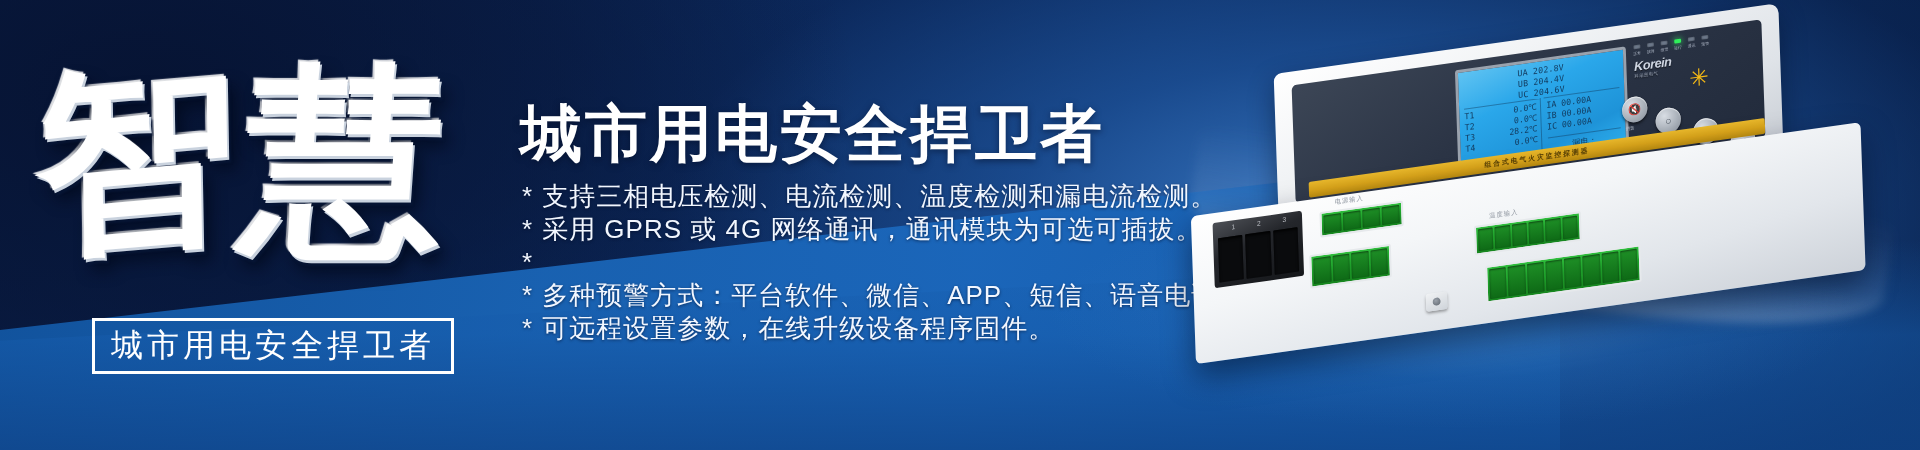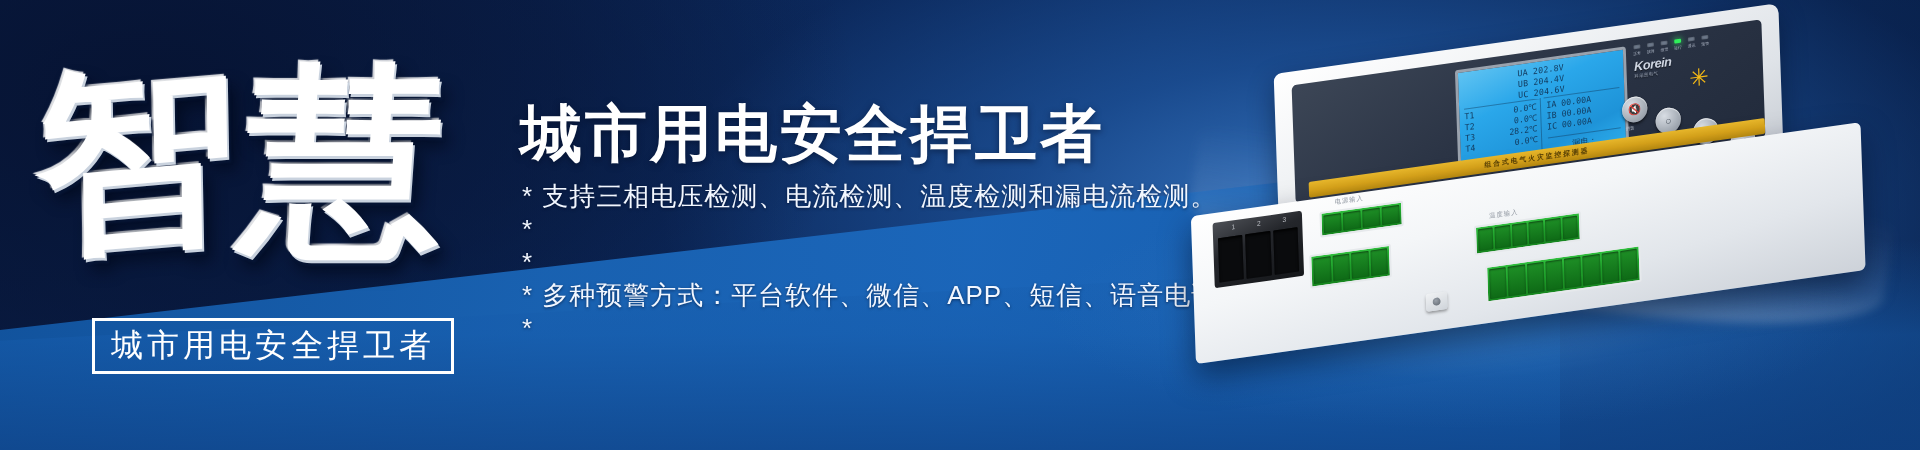--- a/index.html
+++ b/index.html
@@ -284,30 +284,32 @@
 
   <div class="headline">城市用电安全捍卫者</div>
 
   <div class="bullets">
     <div class="bullet">
       <span class="star">*</span>
       <span>支持三相电压检测、电流检测、温度检测和漏电流检测。</span>
     </div>
     <div class="bullet">
       <span class="star">*</span>
+      <span>采用 GPRS 或 4G 网络通讯，通讯模块为可选可插拔。</span>
     </div>
     <div class="bullet">
       <span class="star">*</span>
     </div>
     <div class="bullet">
       <span class="star">*</span>
       <span>多种预警方式：平台软件、微信、APP、短信、语音电话等等。</span>
     </div>
     <div class="bullet">
       <span class="star">*</span>
+      <span>可远程设置参数，在线升级设备程序固件。</span>
     </div>
   </div>
 
   <div class="reflection"></div>
   <div class="product">
 
     <div class="dev-top">
       <div class="dev-face">
 
         <div class="lcd">

